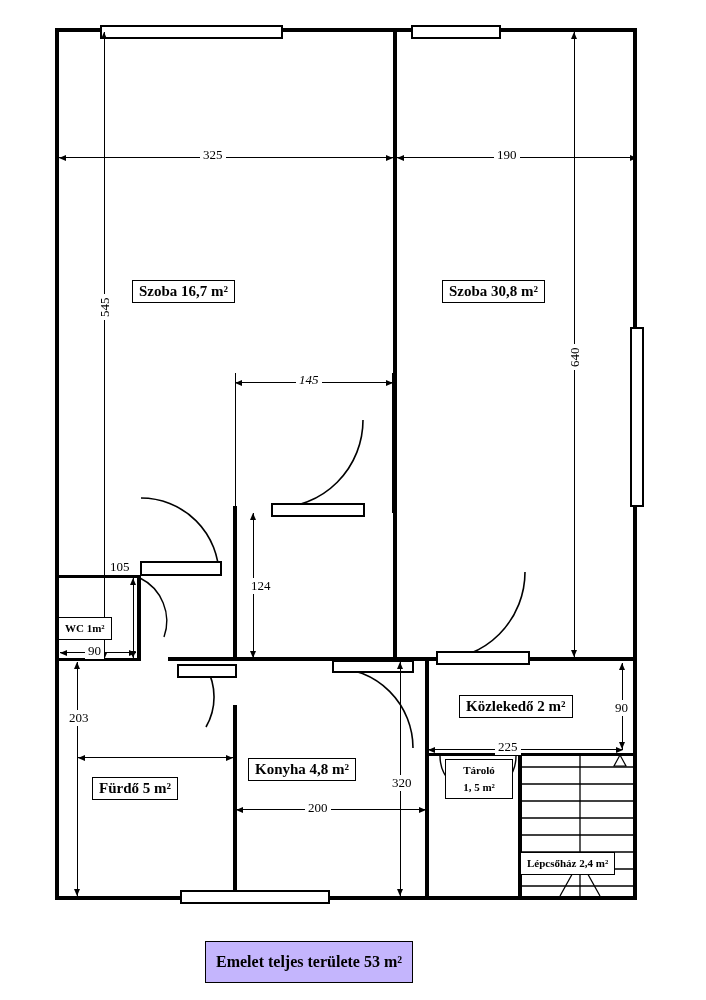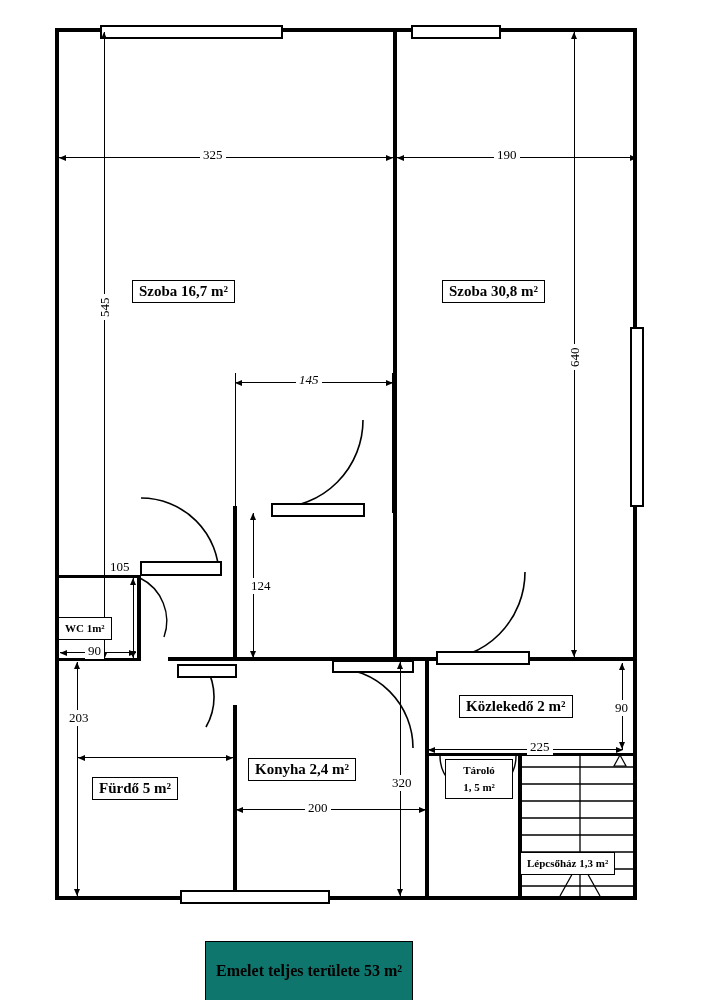--- a/index.html
+++ b/index.html
@@ -86,24 +86,24 @@
     position: absolute;
     left: 0;
     top: 0;
     width: 706px;
     height: 1000px;
     pointer-events: none;
   }
   .total {
     position: absolute;
     border: 1px solid #000;
-    background: #0f766e;
+    background: #c4b5fd;
     font-size: 16px;
     font-weight: bold;
-    padding: 20px 10px;
+    padding: 11px 10px;
   }
 </style>
 </head>
 <body>
 
 <div id="plan">
 
   <div class="wall" style="left:55px; top:28px; width:582px; height:4px;"></div>
 
   <div class="wall" style="left:55px; top:28px; width:4px; height:872px;"></div>
@@ -227,34 +227,34 @@
   <div class="dimtext" style="left:305px; top:800px;">200</div>
 
   <div class="dimline" style="left:400px; top:662px; width:1px; height:234px;"></div>
   <div class="arrow up" style="left:397px; top:662px;"></div>
   <div class="arrow down" style="left:397px; top:889px;"></div>
   <div class="dimtext" style="left:389px; top:775px;">320</div>
 
   <div class="dimline" style="left:428px; top:749px; width:195px; height:1px;"></div>
   <div class="arrow left" style="left:428px; top:747px;"></div>
   <div class="arrow right" style="left:616px; top:747px;"></div>
-  <div class="dimtext" style="left:527px; top:739px;">225</div>
+  <div class="dimtext" style="left:495px; top:739px;">225</div>
 
   <div class="dimline" style="left:622px; top:663px; width:1px; height:86px;"></div>
   <div class="arrow up" style="left:619px; top:663px;"></div>
   <div class="arrow down" style="left:619px; top:742px;"></div>
   <div class="dimtext" style="left:612px; top:700px;">90</div>
 
   <div class="label" style="left:132px; top:280px;">Szoba 16,7 m²</div>
   <div class="label" style="left:442px; top:280px;">Szoba 30,8 m²</div>
   <div class="label small" style="left:58px; top:617px;">WC 1m²</div>
   <div class="label" style="left:92px; top:777px;">Fürdő 5 m²</div>
-  <div class="label" style="left:248px; top:758px;">Konyha 2,4 m²</div>
+  <div class="label" style="left:248px; top:758px;">Konyha 4,8 m²</div>
   <div class="label" style="left:459px; top:695px;">Közlekedő 2 m²</div>
   <div class="label small" style="left:445px; top:759px; width:68px;">
     <span>Tároló</span><br>
     <span>1, 5 m²</span>
   </div>
-  <div class="label small" style="left:520px; top:852px;">Lépcsőház 1,3 m²</div>
+  <div class="label small" style="left:520px; top:852px;">Lépcsőház 2,4 m²</div>
 
   <div class="total" style="left:205px; top:941px;">Emelet teljes területe 53 m²</div>
 
 </div>
 
 </body></html>

